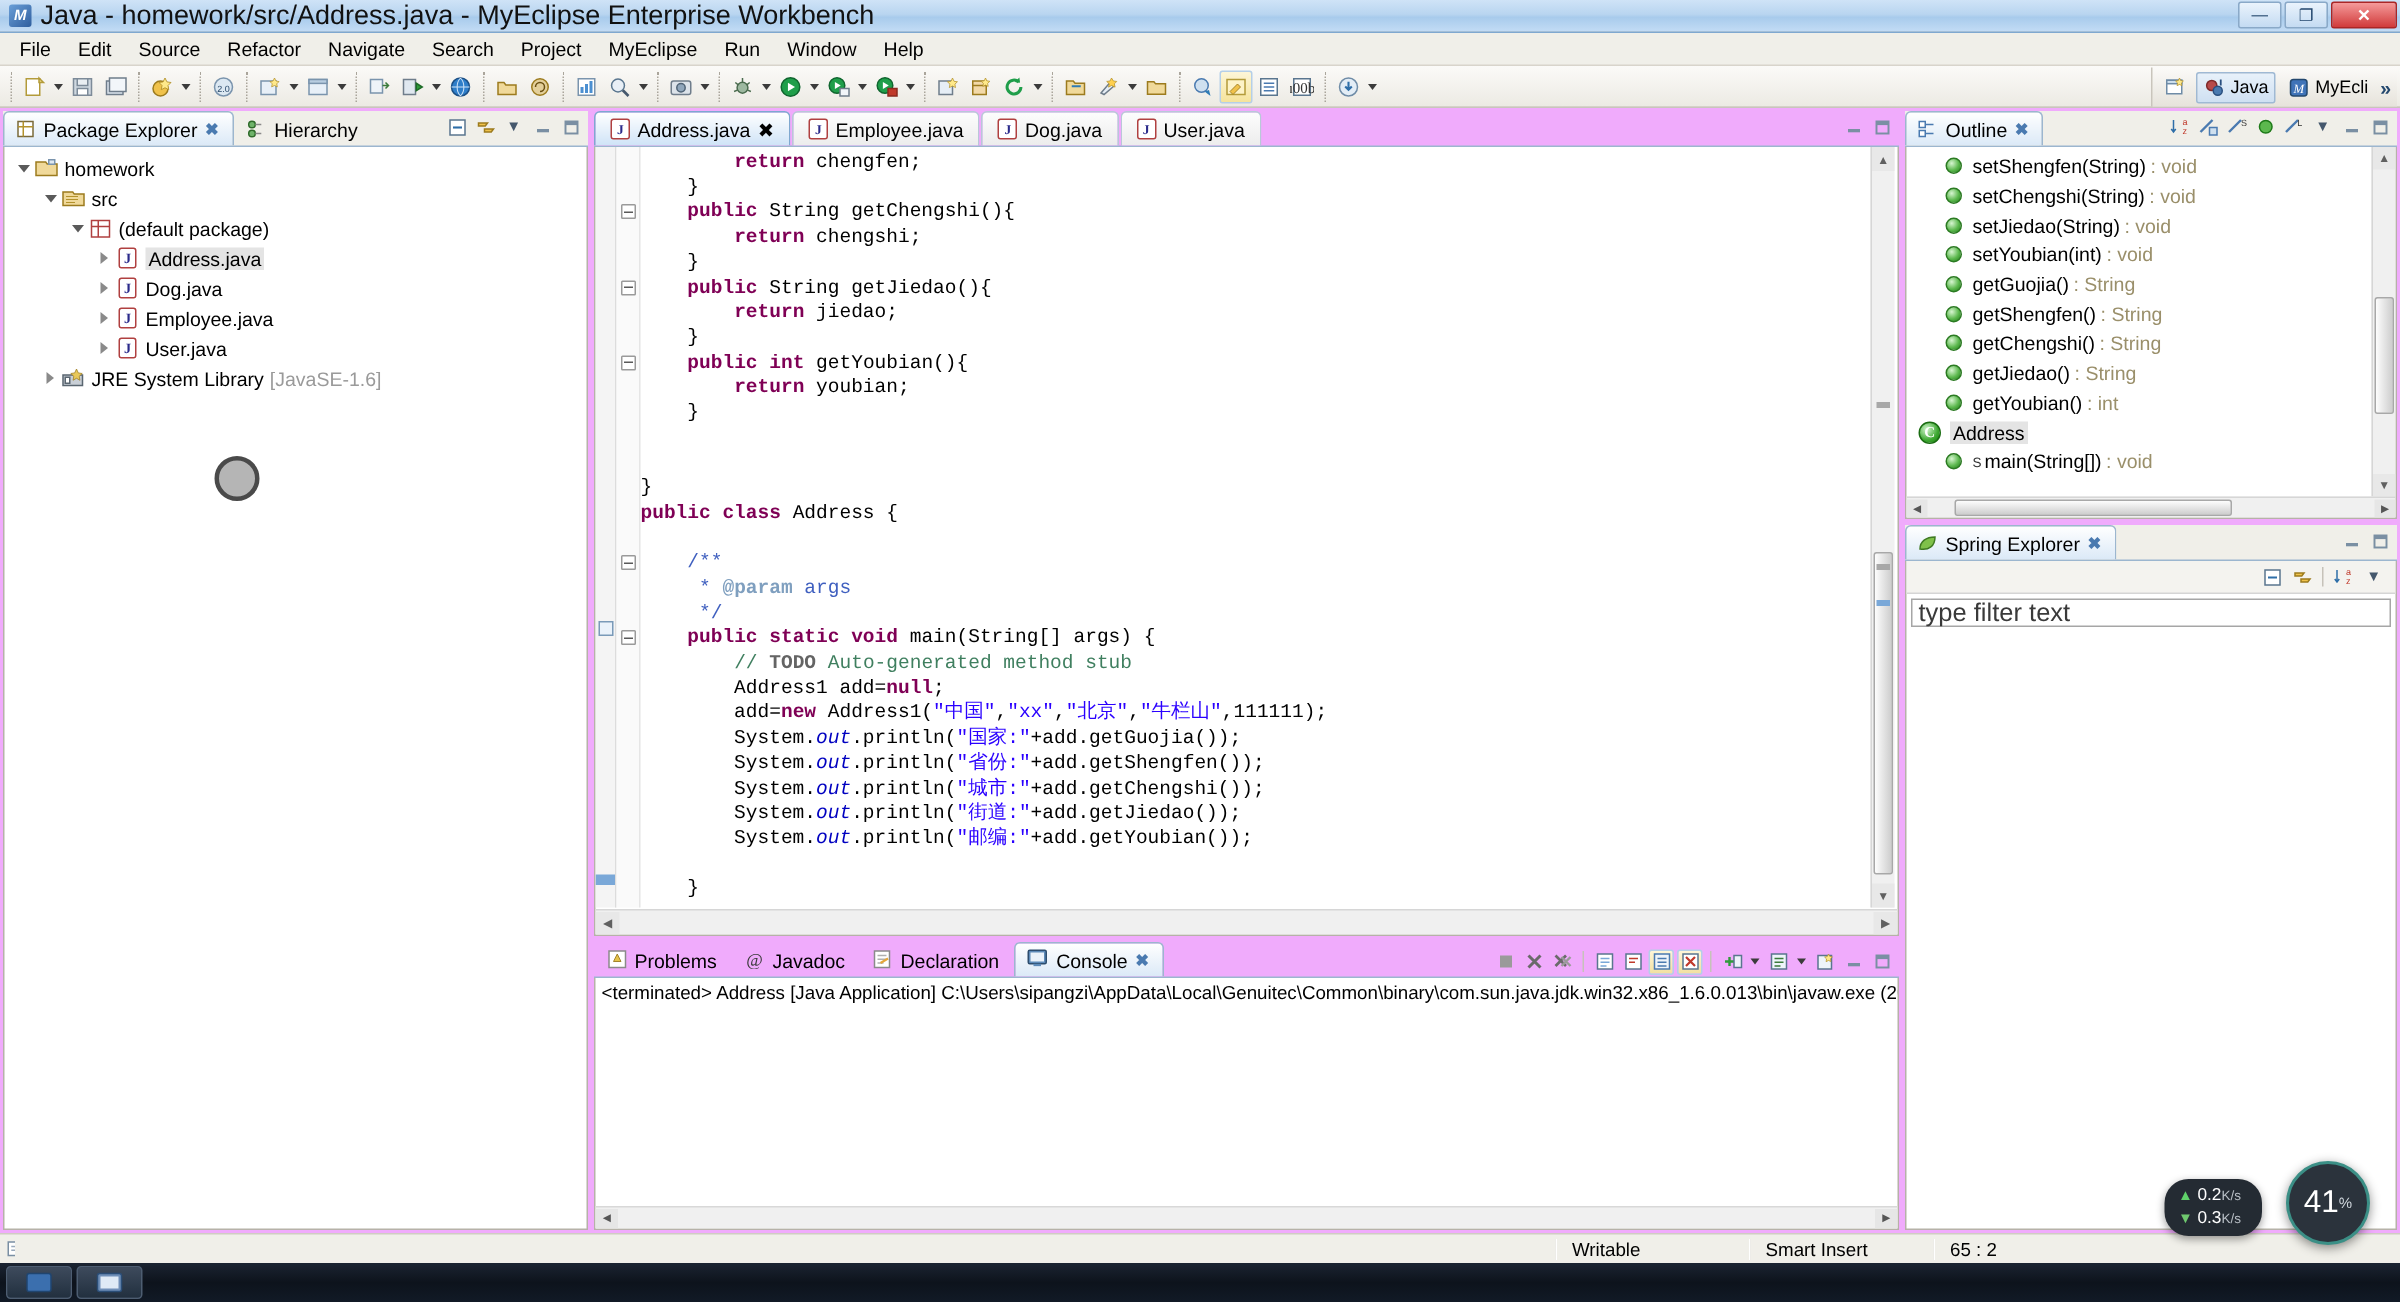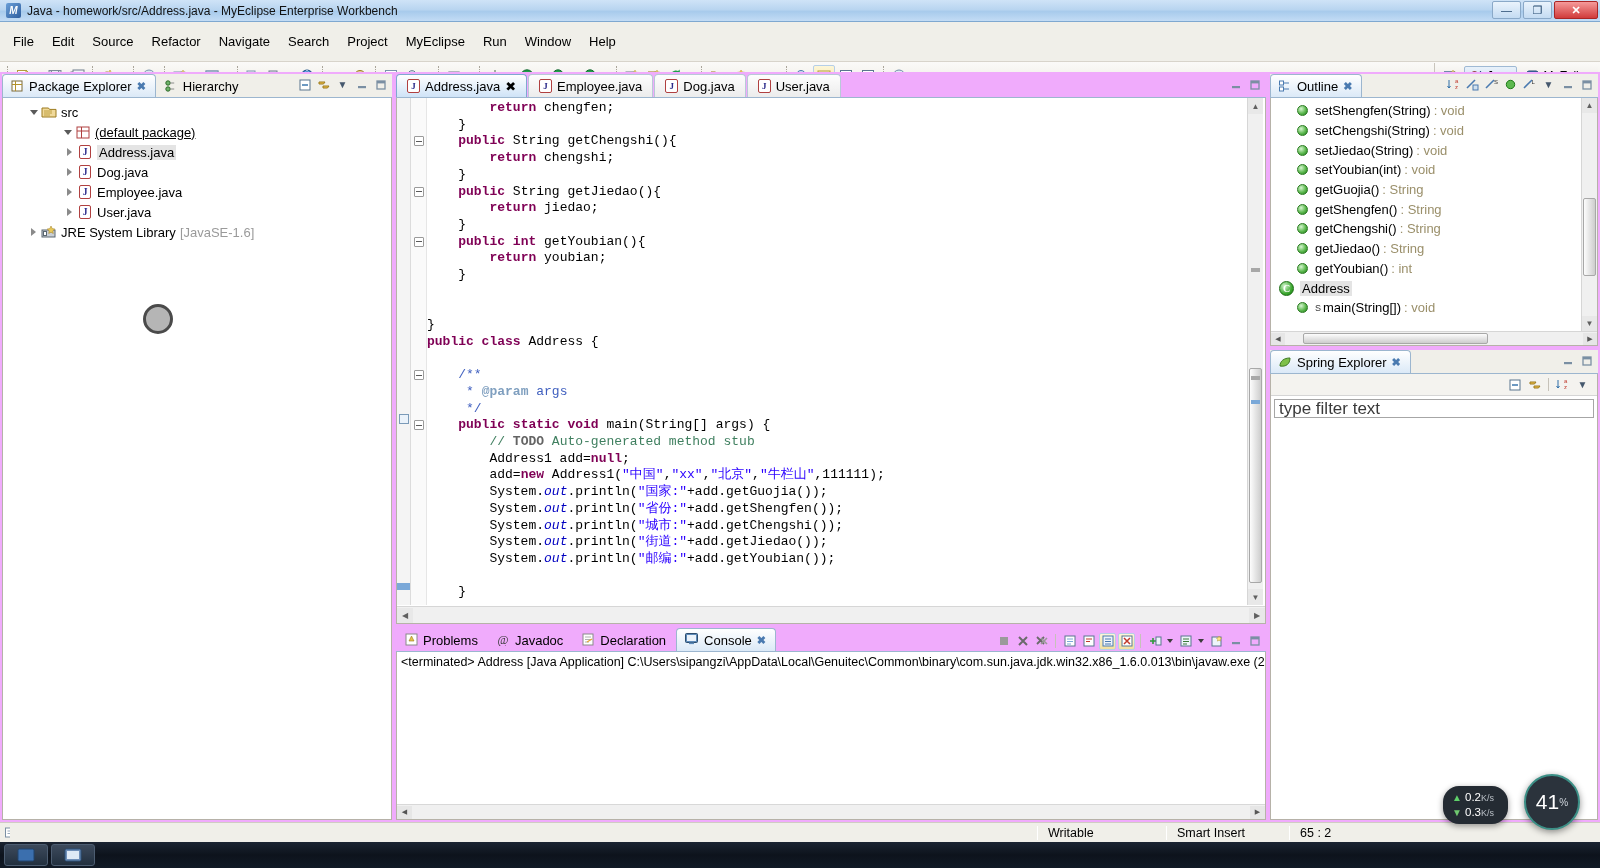--- a/index.html
+++ b/index.html
@@ -22,38 +22,38 @@
     padding-left:6px;
     position:relative;
   }
   #titlebar .tb-icon {
     width:15px;height:15px;margin-right:6px;
     background:linear-gradient(135deg,#6a9fd8,#2f5e9e);
     border-radius:2px;
     display:flex;align-items:center;justify-content:center;
     color:#fff;font-size:10px;font-style:italic;font-weight:bold;
   }
-  #titlebar .tb-text { font-size:12px; color:#111; }
+  #titlebar .tb-text { font-size:18px; color:#111; }
   #winbtns { position:absolute; right:2px; top:1px; display:flex; gap:2px; }
   #winbtns div {
     width:29px;height:18px;border:1px solid #8aa9c8;
     background:linear-gradient(to bottom,#eaf3fc,#c4dbf2);
     border-radius:2px;
     display:flex;align-items:center;justify-content:center;
     font-size:11px;color:#24486e;
   }
   #winbtns div.close {
     width:44px;
     background:linear-gradient(to bottom,#f59a9a,#d13b3b);
     border-color:#aa2626;color:#fff;font-weight:bold;
   }
 
   
   #menubar {
-    height:40px; background:#f0efe9;
+    height:22px; background:#f0efe9;
     border-bottom:1px solid #d8d4cb;
     display:flex; align-items:center; padding-left:4px;
   }
   #menubar .mi {
     padding:2px 9px; font-size:13px; color:#000; cursor:default;
   }
 
   
   #toolbar {
     height:28px;
@@ -558,31 +558,41 @@
         <div class="vtb-ic">
             <svg width="12" height="12">
               <rect x="2" y="2" width="8" height="8" fill="none" stroke="#7a8fa3" stroke-width="1.3"></rect>
               <rect x="2" y="2" width="8" height="2.4" fill="#7a8fa3"></rect>
             </svg>
           </div>
       </div>
     </div>
     <div class="view-body">
       <div class="tree" id="pkgtree">
+          <div class="trow" style="padding-left: 6px;">
+            <span class="twist open"></span>
+            <span class="ticon">
+              <svg width="16" height="16">
+                <path d="M1 4h6.5l1 1.4H15V13H1Z" fill="#f0d99a" stroke="#9c7b1e"></path>
+                <path d="M9.5 2.5h4v3h-4Z" fill="#dfe8f2" stroke="#7a94ad"></path>
+              </svg>
+            </span>
+            <span class="tlabel">homework</span>
+          </div>
           <div class="trow" style="padding-left: 24px;">
             <span class="twist open"></span>
             <span class="ticon">
               <svg width="16" height="16">
                 <path d="M1 4h6.5l1 1.4H15V13H1Z" fill="#f0d99a" stroke="#9c7b1e"></path>
                 <path d="M3 7h8M3 9h8M3 11h6" stroke="#b3922c" stroke-width=".8"></path>
               </svg>
             </span>
             <span class="tlabel">src</span>
           </div>
-          <div class="trow" style="padding-left: 58px; text-decoration: underline;">
+          <div class="trow" style="padding-left: 42px;">
             <span class="twist open"></span>
             <span class="ticon">
               <svg width="16" height="16">
                 <rect x="2" y="3" width="12" height="11" fill="#fff" stroke="#b04040"></rect>
                 <path d="M2 7h12M6.5 3v11" stroke="#b04040"></path>
               </svg>
             </span>
             <span class="tlabel">(default package)</span>
           </div>
           <div class="trow" style="padding-left: 60px;">

